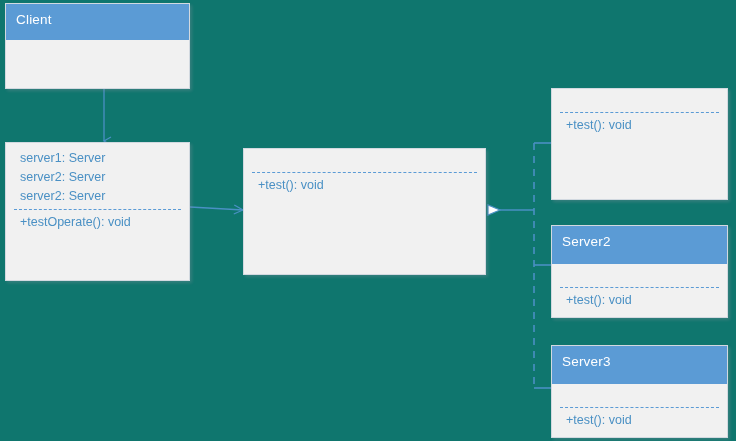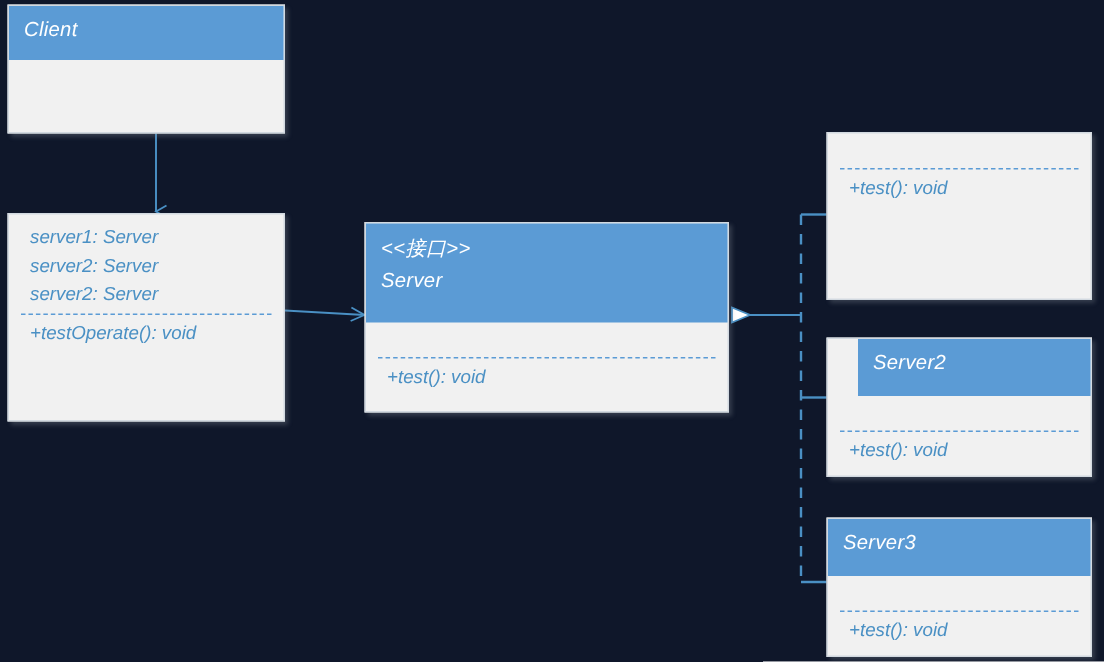--- a/index.html
+++ b/index.html
@@ -8,23 +8,22 @@
     padding: 0;
     background: #ffffff;
   }
   body {
     font-family: "Liberation Sans", "DejaVu Sans", sans-serif;
   }
   #canvas {
     position: relative;
     width: 736px;
     height: 441px;
-    background: #0f172a;
+    background: #0f766e;
     overflow: hidden;
-    font-style: italic;
   }
   
   .uml-box {
     position: absolute;
     box-sizing: border-box;
     background: #f1f1f1;
     border: 1px solid #d2d9e0;
     box-shadow: 2px 2px 3px rgba(140,150,160,0.30);
   }
   .uml-header {
@@ -138,24 +137,20 @@
         <li>server2: Server</li>
       </ul>
       <hr class="divider">
       <ul class="ops">
         <li>+testOperate(): void</li>
       </ul>
     </div>
   </div>
 
   <div class="uml-box" style="left:243px; top:148px; width:243px; height:127px;">
-    <div class="uml-header" style="height:66px; padding-top:6px;">
-      <span class="stereo">&lt;&lt;接口&gt;&gt;</span>
-      <span class="cls-name">Server</span>
-    </div>
     <div class="uml-body" style="height:61px;">
       <ul class="attrs"></ul>
       <div class="spacer"></div>
       <hr class="divider">
       <ul class="ops">
         <li>+test(): void</li>
       </ul>
     </div>
   </div>
 
@@ -164,21 +159,21 @@
       <ul class="attrs"></ul>
       <div class="spacer"></div>
       <hr class="divider">
       <ul class="ops">
         <li>+test(): void</li>
       </ul>
     </div>
   </div>
 
   <div class="uml-box" style="left:551px; top:225px; width:177px; height:93px;">
-    <div class="uml-header" style="height:38px;margin-left:20px;">
+    <div class="uml-header" style="height:38px;">
       <span class="cls-name">Server2</span>
     </div>
     <div class="uml-body" style="height:55px;">
       <ul class="attrs"></ul>
       <div class="spacer"></div>
       <hr class="divider">
       <ul class="ops">
         <li>+test(): void</li>
       </ul>
     </div>

